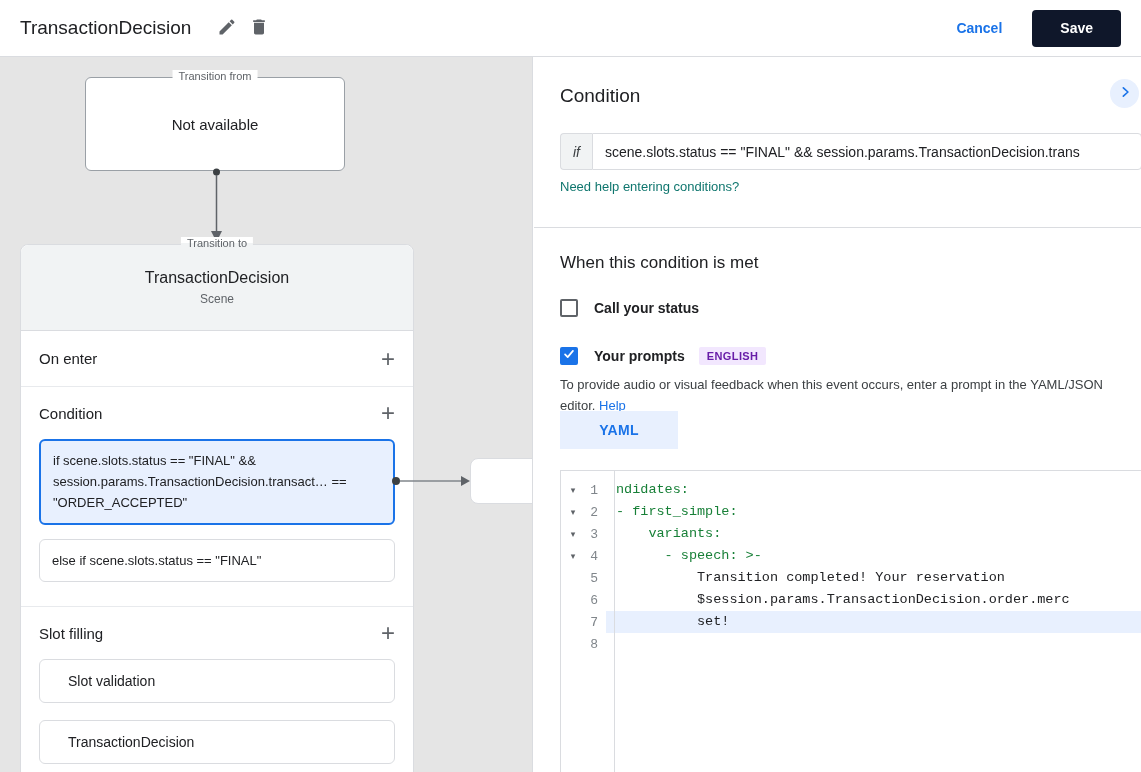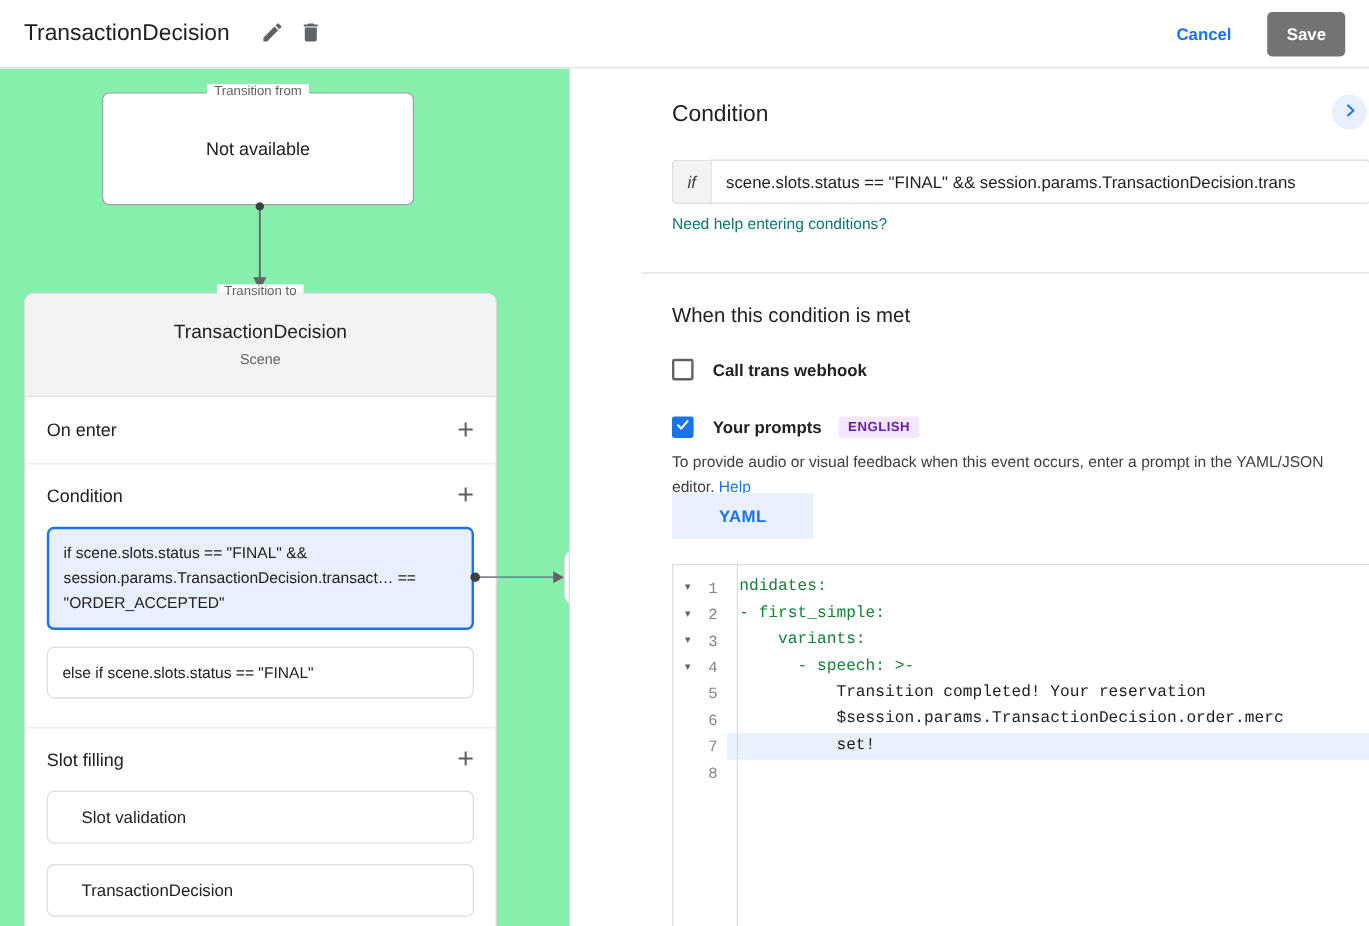--- a/index.html
+++ b/index.html
@@ -11,23 +11,23 @@
   
   .topbar {
     position:absolute; top:0; left:0; right:0; height:57px;
     display:flex; align-items:center; padding:0 20px;
     border-bottom:1px solid #dadce0; background:#fff; z-index:5;
   }
   .topbar-title { font-size:19px; color:#202124; margin-right:20px; }
   .icon-btn { width:32px; height:32px; display:flex; align-items:center; justify-content:center; cursor:pointer; border:none; background:transparent; }
   .spacer { flex:1; }
   .cancel-btn { border:none; background:transparent; color:#1a73e8; font-size:14px; font-weight:700; margin-right:30px; cursor:pointer; font-family:inherit; }
-  .save-btn { background:#737373; color:#fff; border:none; border-radius:4px; height:37px; padding:0 16px; font-size:14px; font-weight:700; cursor:pointer; font-family:inherit; }
+  .save-btn { background:#0f172a; color:#fff; border:none; border-radius:4px; height:37px; padding:0 28px; font-size:14px; font-weight:700; cursor:pointer; font-family:inherit; }
   
-  .flow { position:absolute; top:57px; left:0; width:475px; bottom:0; border-right:1px solid #dadce0; overflow:hidden; background:#86efac; }
+  .flow { position:absolute; top:57px; left:0; width:533px; bottom:0; border-right:1px solid #dadce0; overflow:hidden; background:#e5e5e5; }
   .from-box {
     position:absolute; left:85px; top:20px; width:260px; height:94px;
     border:1px solid #9aa0a6; border-radius:6px; background:#fff;
     display:flex; align-items:center; justify-content:center; font-size:15px;
   }
   .box-legend {
     position:absolute; top:-8px; left:50%; transform:translateX(-50%);
     background:#fff; padding:0 6px; font-size:11px; color:#5f6368; white-space:nowrap;
   }
   .card-legend { background:linear-gradient(#fff 50%, #f1f3f4 50%); }
@@ -220,21 +220,21 @@
     </div>
 
     <a class="help-link">Need help entering conditions?</a>
 
     <div class="h-div"></div>
 
     <div class="when-heading">When this condition is met</div>
 
     <div class="check-row row-webhook">
       <div class="checkbox"></div>
-      <span class="check-label">Call trans webhook</span>
+      <span class="check-label">Call your status</span>
     </div>
 
     <div class="check-row row-prompts">
       <div class="checkbox checked">
         <span>
           <svg width="14" height="14" viewBox="0 0 16 16">
               <polyline points="3.5,8.5 6.5,11.5 12.5,4.5" fill="none" stroke="#fff" stroke-width="2" stroke-linecap="round" stroke-linejoin="round"></polyline>
             </svg>
         </span>
       </div>

